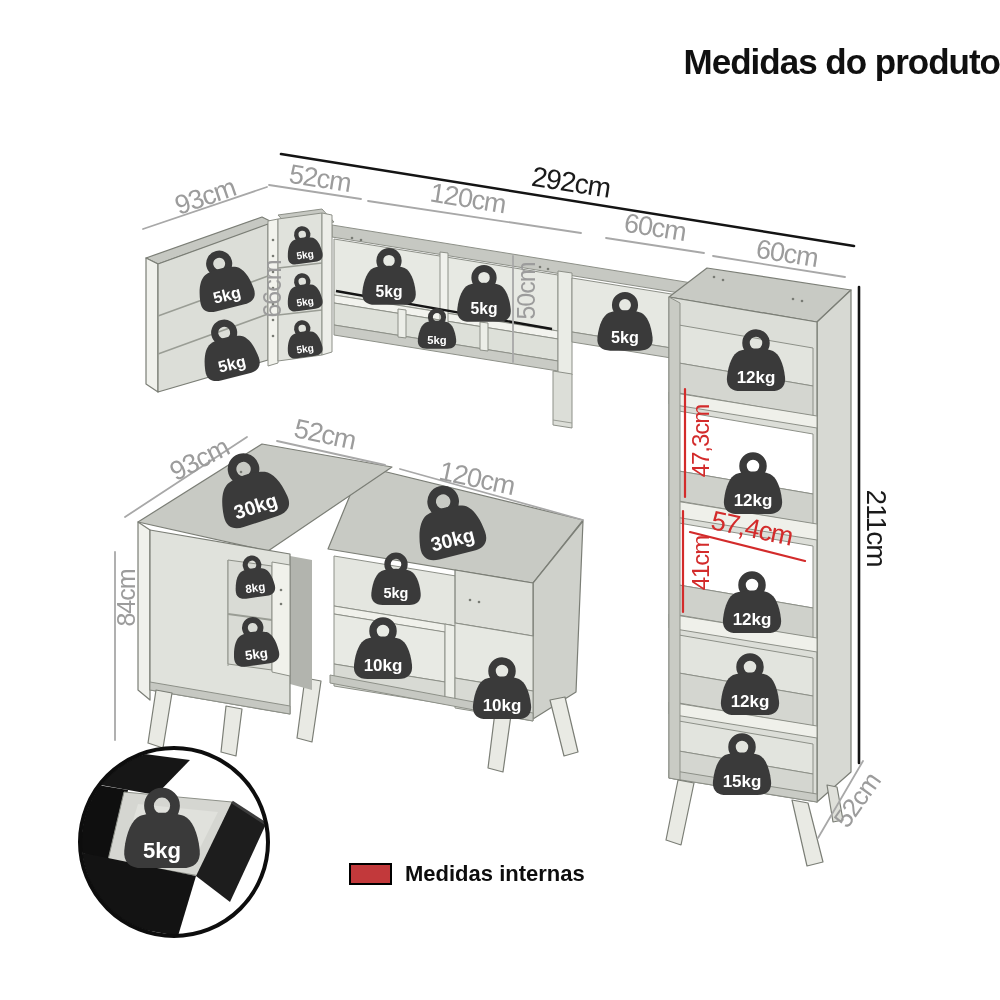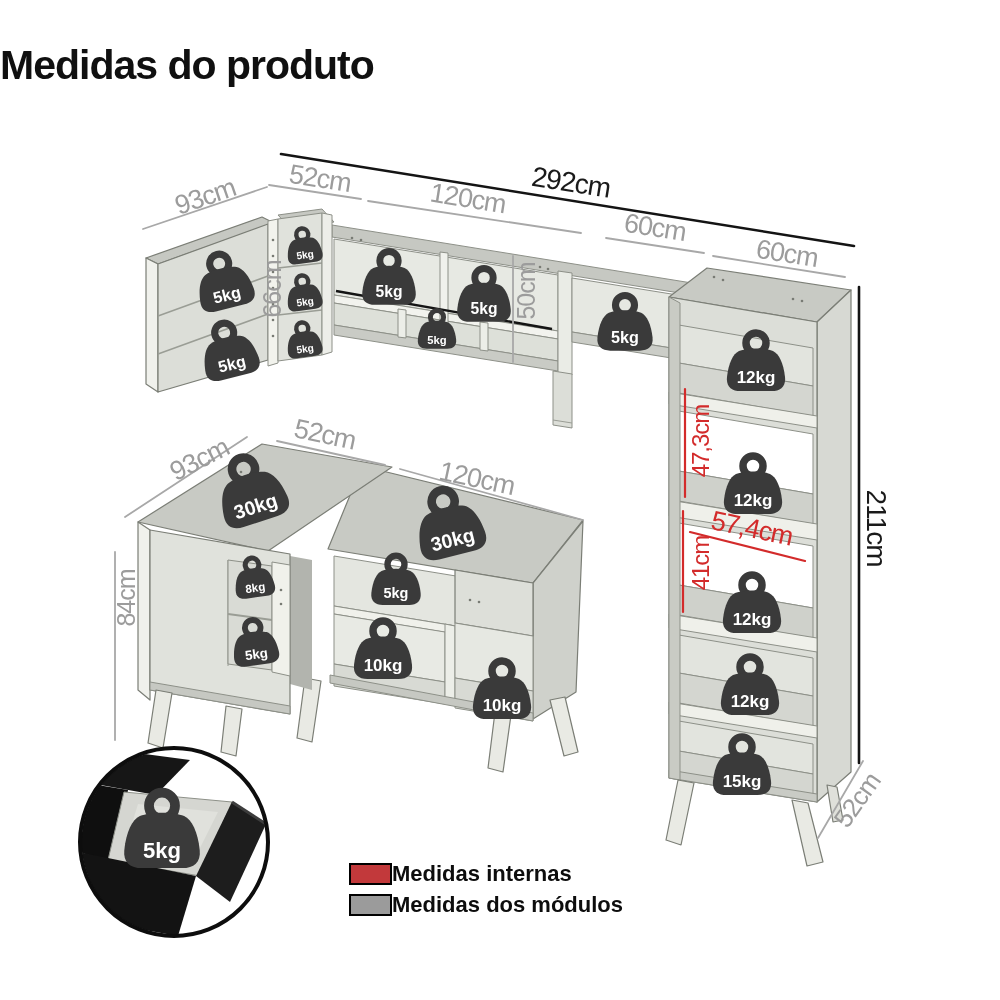--- a/index.html
+++ b/index.html
@@ -1,27 +1,27 @@
 <!DOCTYPE html>
 <html><head>
 <meta charset="utf-8">
 <style>
   html,body{margin:0;padding:0;background:#fff;font-family:"Liberation Sans",sans-serif;}
   .stage{position:relative;width:1000px;height:1000px;background:#ffffff;overflow:hidden;}
-  .title{position:absolute;top:42px;left:0;width:100%;text-align:left;
-         font-size:41px;font-weight:bold;color:#101010;letter-spacing:-1px;}
+  .title{position:absolute;top:42px;left:0;width:100%;text-align:right;
+         font-size:35px;font-weight:bold;color:#101010;letter-spacing:-1px;}
   svg.diagram{position:absolute;left:0;top:0;width:1000px;height:1000px;}
   svg text{font-family:"Liberation Sans",sans-serif;}
   .dim{letter-spacing:-1px;}
   .f{stroke:#8d9088;stroke-width:1;stroke-linejoin:round;}
   .fo{stroke:#7b7e76;stroke-width:1.2;stroke-linejoin:round;}
   .legend{position:absolute;left:349px;top:858px;}
   .legend-row{display:flex;align-items:center;height:31px;}
   .legend-swatch{width:43px;height:22px;border:2px solid #000;box-sizing:border-box;background:#ccc;}
-  .legend-label{font-size:22px;font-weight:bold;color:#0d0d0d;white-space:nowrap;}
+  .legend-label{margin-left:13px;font-size:22px;font-weight:bold;color:#0d0d0d;white-space:nowrap;}
 </style>
 </head>
 <body>
 
 <div class="stage">
 
   <div class="title">Medidas do produto</div>
 
   <svg class="diagram" viewBox="0 0 1000 1000">
     <defs>
@@ -348,19 +348,15 @@
           <text x="0" y="13" dy="0.35em" text-anchor="middle" font-size="17" font-weight="bold" fill="#ffffff">5kg</text>
         </g>
       </g>
   </svg>
 
   <div class="legend">
     <div class="legend-row">
       <span class="legend-swatch" style="background: rgb(194, 57, 59);"></span>
       <span class="legend-label">Medidas internas</span>
     </div>
-    <div class="legend-row">
-      <span class="legend-swatch" style="background: rgb(155, 155, 155);"></span>
-      <span class="legend-label">Medidas dos módulos</span>
-    </div>
   </div>
 
 </div>
 
 </body></html>

